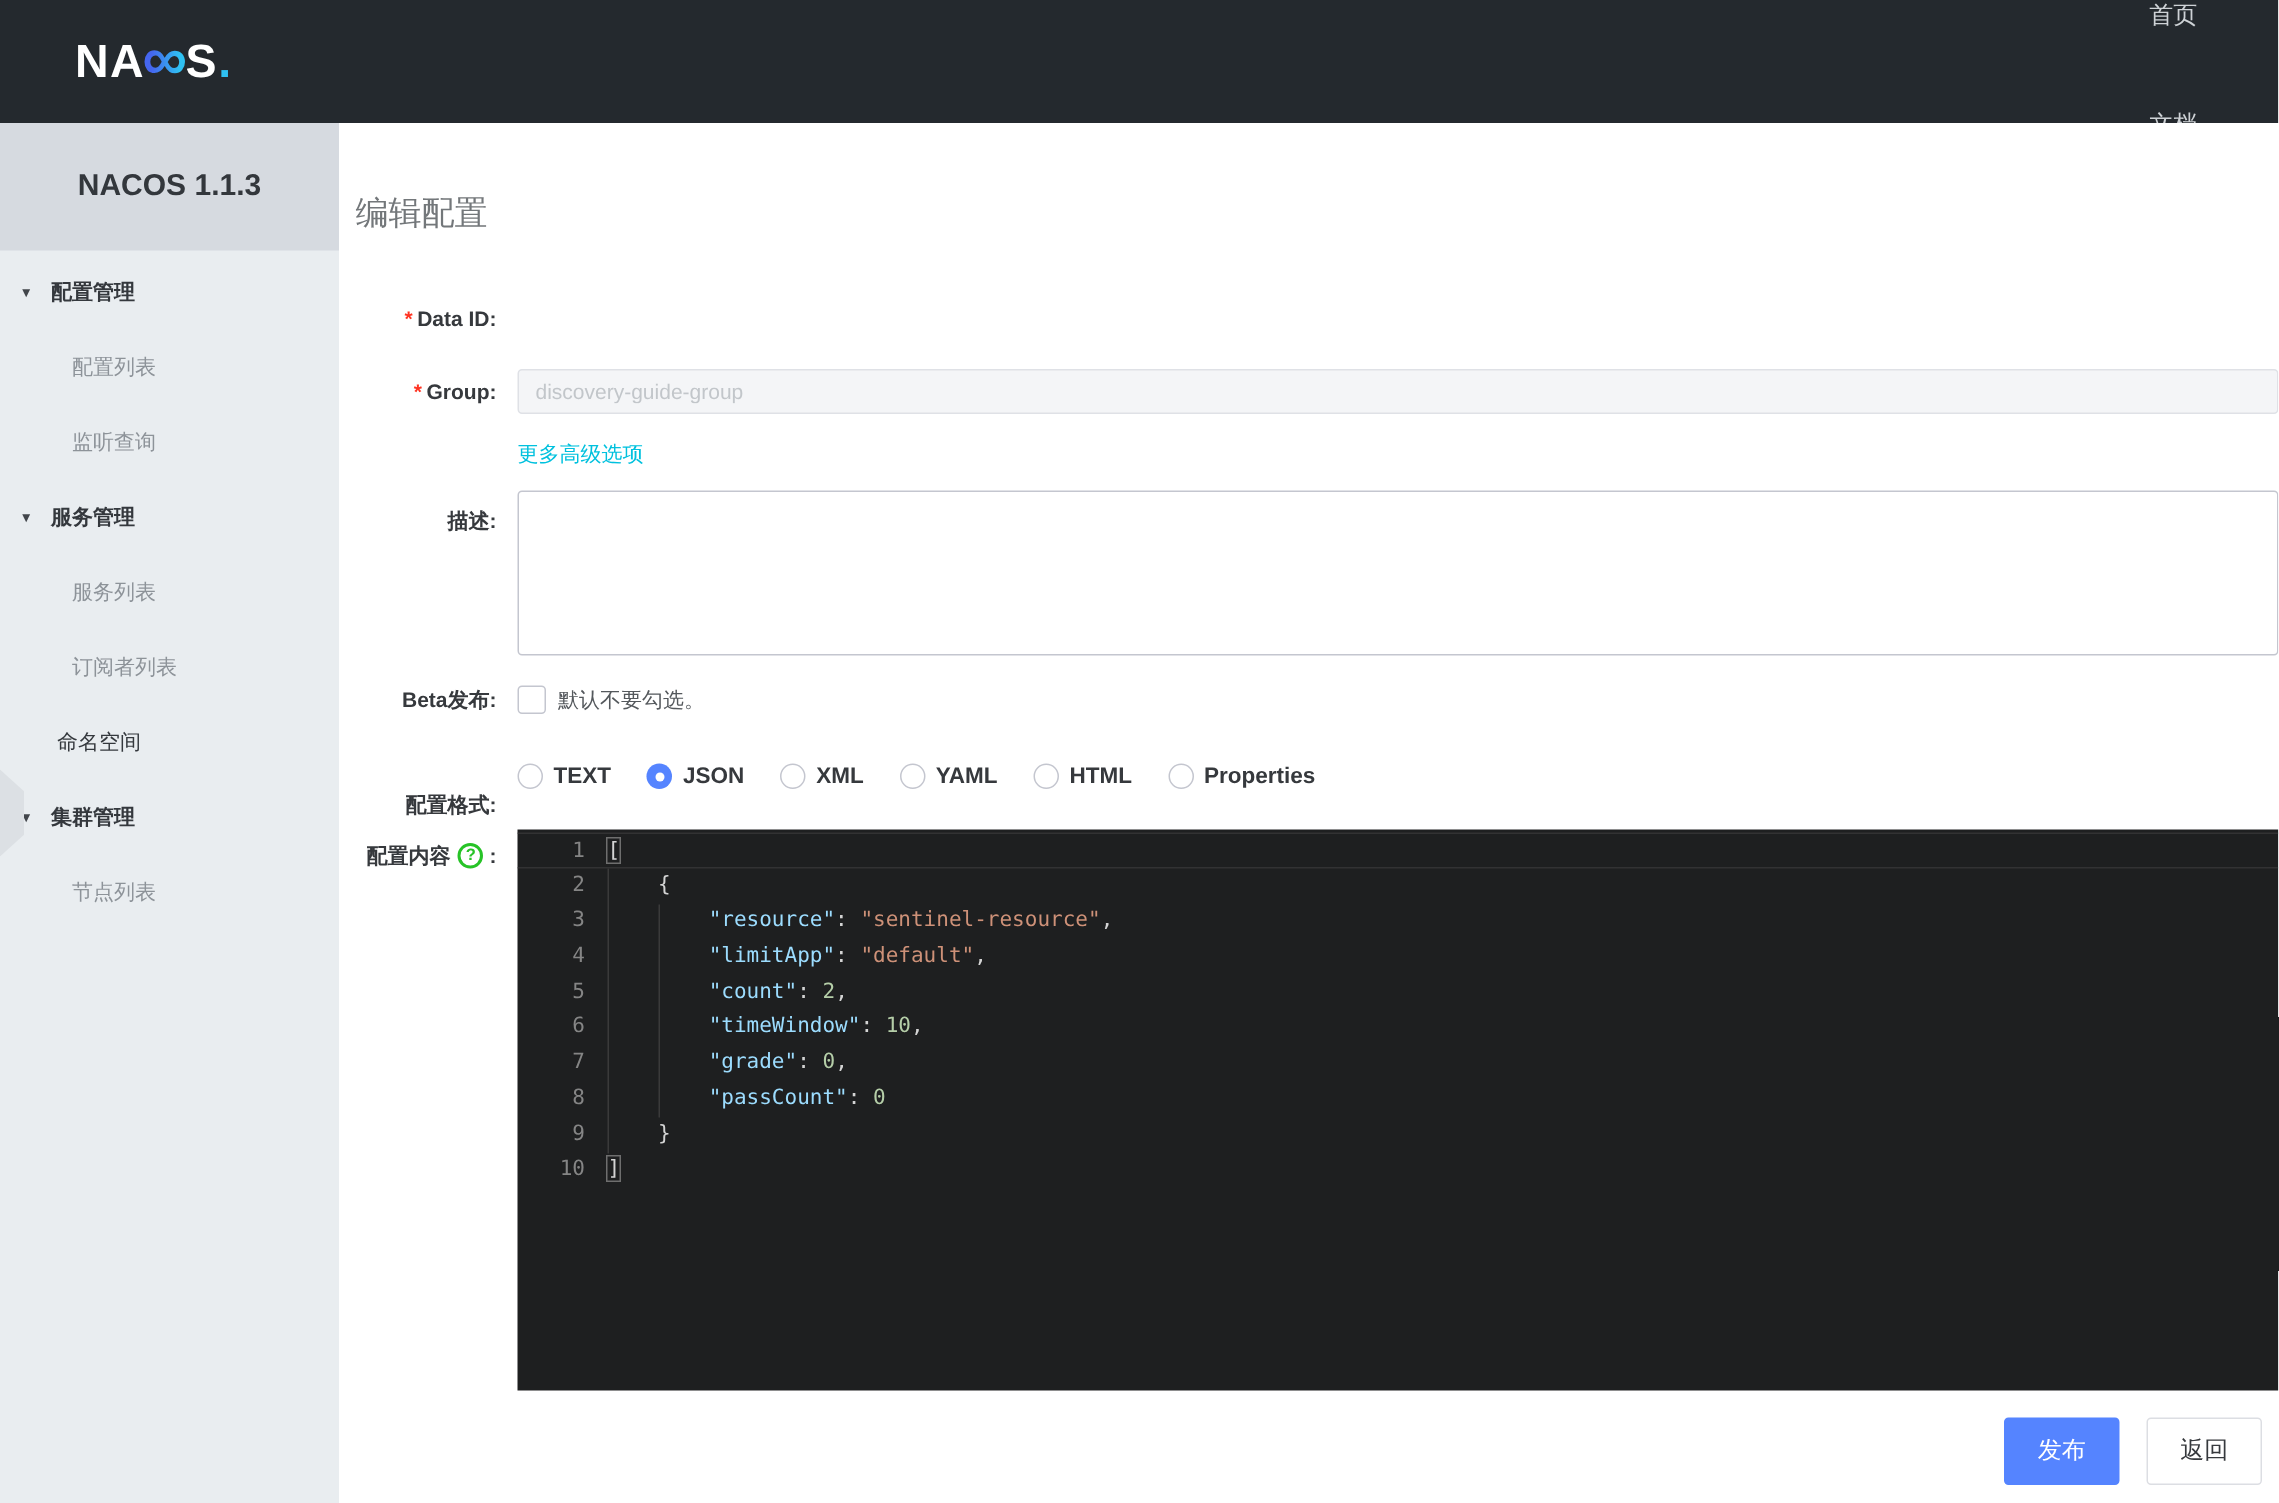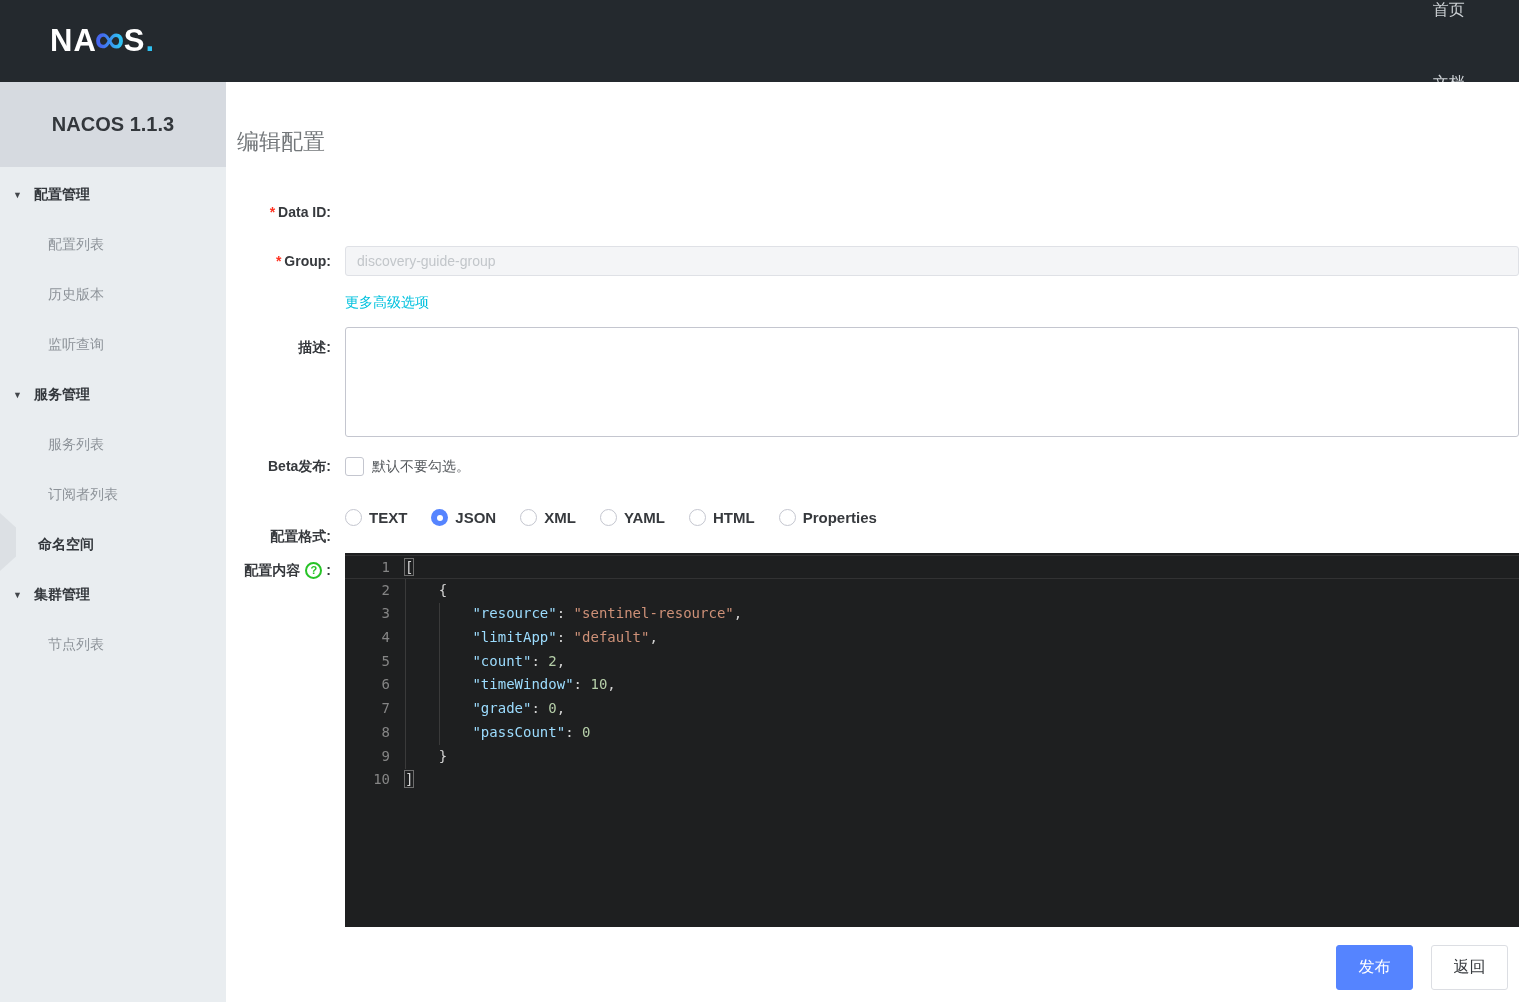--- a/index.html
+++ b/index.html
@@ -19,21 +19,21 @@
   .username { color:#ced2d6; font-size:13px; cursor:pointer; }
 
   
   .sidebar { position:absolute; top:82px; left:0; width:226px; bottom:0; background:#e9edf0; }
   .version { height:85px; background:#d6dae0; display:flex; align-items:center; justify-content:center; font-size:20px; font-weight:bold; color:#33373c; }
   .menu { padding-top:3px; }
   .menu-item { height:50px; display:flex; align-items:center; font-size:14px; cursor:pointer; }
   .menu-item.group { padding-left:13px; font-weight:bold; color:#34383d; }
   .menu-item .tri { font-size:9px; color:#42464b; margin-right:12px; line-height:1; }
   .menu-item.sub { padding-left:48px; color:#8d9399; }
-  .menu-item.top { padding-left:38px; font-weight:bold; color:#34383d; }
+  .menu-item.top { padding-left:38px; font-weight:normal; color:#34383d; }
   .collapse-handle { position:absolute; left:0; top:431px; width:16px; height:58px; background:#dce0e4; clip-path:polygon(0 0,100% 25%,100% 75%,0 100%); cursor:pointer; }
 
   
   .main { position:absolute; left:226px; top:82px; right:0; bottom:0; background:#fff; }
   .page-title { position:absolute; left:11px; top:45px; font-size:22px; font-weight:500; color:#73777a; }
 
   .row-label { position:absolute; left:0; width:105px; text-align:right; font-size:14px; font-weight:bold; color:#36393d; }
   .star { color:#ff3322; margin-right:3px; }
   .ctl { position:absolute; left:119px; width:1174px; }
 
@@ -102,23 +102,20 @@
 
   <aside class="sidebar">
     <div class="version">NACOS 1.1.3</div>
     <div class="menu" id="sidebar-menu">
         <div class="menu-item group">
           <span class="tri">▼</span>
           <span>配置管理</span>
         </div>
         <div class="menu-item sub">
           <span>配置列表</span>
-        </div>
-        <div class="menu-item sub">
-          <span>历史版本</span>
         </div>
         <div class="menu-item sub">
           <span>监听查询</span>
         </div>
         <div class="menu-item group">
           <span class="tri">▼</span>
           <span>服务管理</span>
         </div>
         <div class="menu-item sub">
           <span>服务列表</span>

